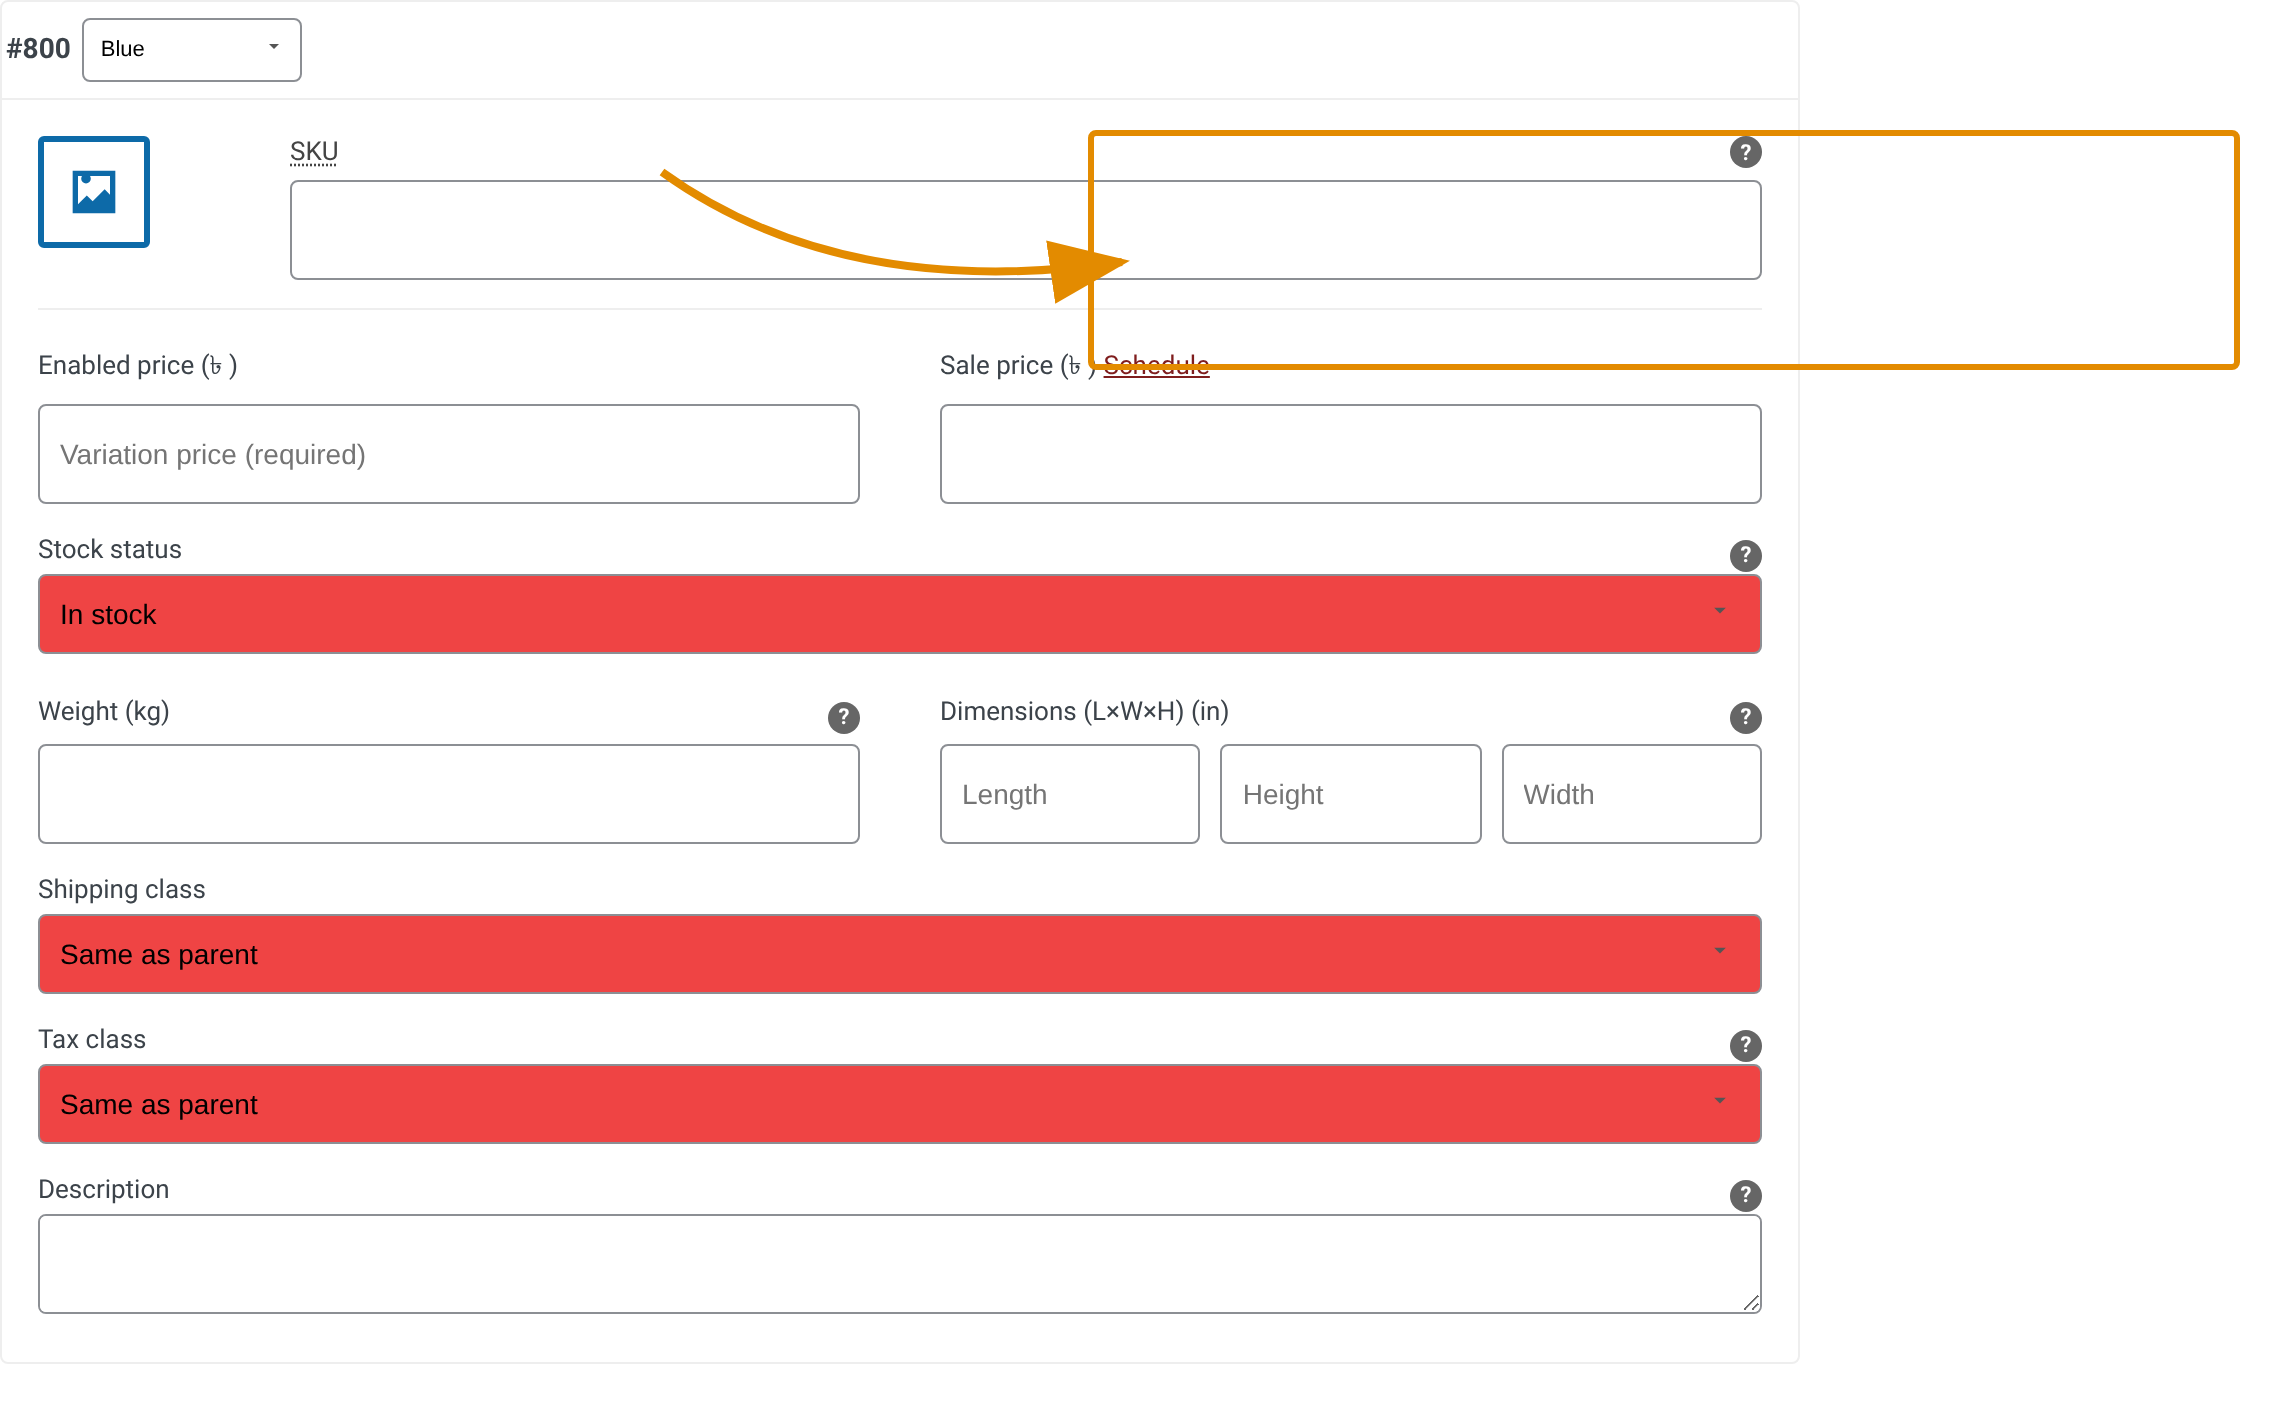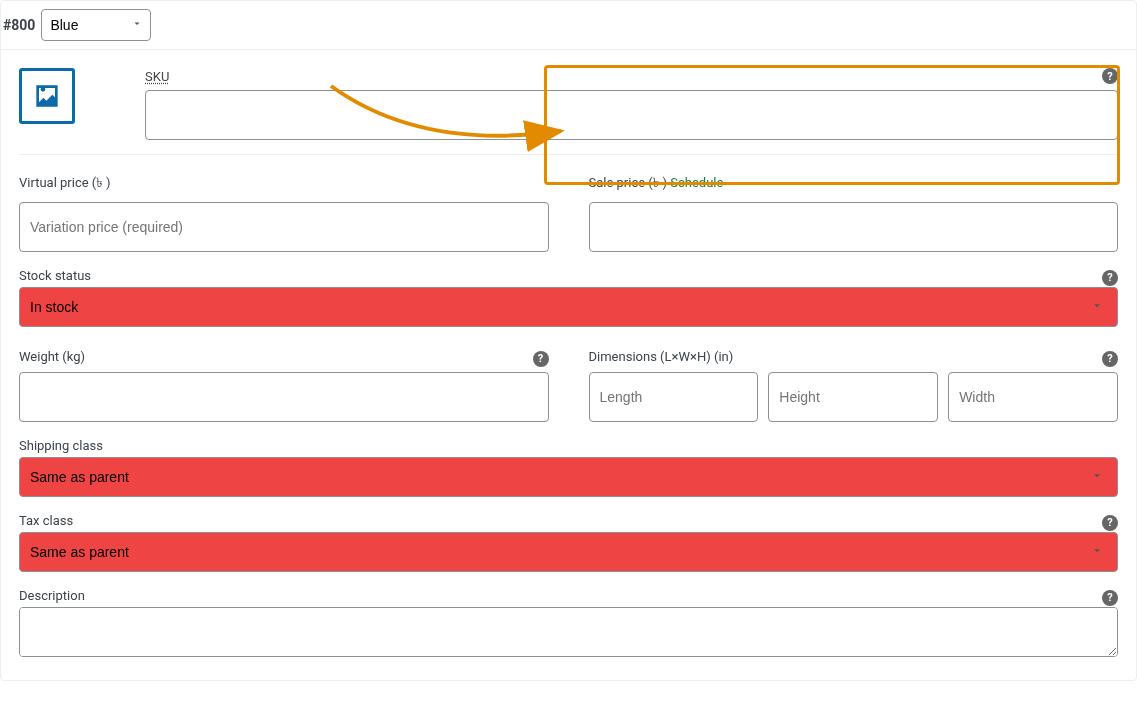--- a/index.html
+++ b/index.html
@@ -5,21 +5,21 @@
   * { box-sizing: border-box; }
   body {
     margin: 0;
     font-family: -apple-system, BlinkMacSystemFont, "Segoe UI", Roboto, Arial, sans-serif;
     font-size: 13px;
     color: #333;
     background: #fff;
     width: 1137px;
   }
   .page {
-    width: 1137px;
+    width: 900px;
     position: relative;
     border: 1px solid #eee;
     border-radius: 4px;
     padding-bottom: 20px;
     background: #fff;
   }
   .top-bar {
     display: flex;
     align-items: center;
     gap: 6px;
@@ -30,21 +30,21 @@
     font-weight: 700;
     color: #3c434a;
     font-size: 14px;
   }
   .attr-select {
     height: 32px;
     border: 1px solid #8c8f94;
     border-radius: 4px;
     padding: 2px 28px 2px 8px;
     background: #fff;
-    font-size: 14px;
+    font-size: 11px;
     appearance: none;
     position: relative;
   }
   .select-wrap { position: relative; display: inline-block; }
   .select-wrap .chev {
     position: absolute; right: 8px; top: 50%; transform: translateY(-50%);
     pointer-events: none; color: #555;
   }
   .body-area { padding: 14px 18px 0 18px; }
   .img-row {
@@ -90,21 +90,21 @@
     padding: 12px 0 10px 0;
     border-bottom: 1px solid #eee;
   }
   .check-item { display: inline-flex; align-items: center; gap: 6px; color: #3c434a; }
   .check-item input[type="checkbox"] {
     width: 18px; height: 18px; accent-color: #2271b1; cursor: pointer;
   }
   .row2 { display: flex; gap: 40px; padding: 18px 0 0 0; }
   .col { flex: 1; display: flex; flex-direction: column; gap: 4px; }
   .col label, .field-label { color: #3c434a; font-size: 13px; margin-bottom: 4px; display: block; }
-  .schedule-link { color: #15803d; cursor: pointer; }
+  .schedule-link { color: #7f1d1d; text-decoration: underline; cursor: pointer; }
   .full-field { padding: 16px 0 0 0; }
   .select-full {
     width: 100%; height: 40px; border: 1px solid #8c8f94; border-radius: 4px;
     padding: 2px 34px 2px 10px; font-size: 14px; background: #ef4444; appearance: none;
   }
   .dims-row { display: flex; gap: 10px; }
   .dims-row input { flex: 1; height: 40px; }
   textarea.desc { height: 46px; resize: vertical; }
 
   
@@ -156,21 +156,21 @@
             <span class="help-icon">?</span>
           </div>
           <input type="text" class="tall" value="" style="">
         </div>
       </div>
     </div>
 
 
     <div class="row2">
       <div class="col">
-        <label>Virtual price (৳ )</label>
+        <label>Enabled price (৳ )</label>
         <input type="text" class="tall" placeholder="Variation price (required)" style="">
       </div>
       <div class="col">
         <label>
           <span>Sale price (৳ )</span>
           <a class="schedule-link">Schedule</a>
         </label>
         <input type="text" class="tall" style="">
       </div>
     </div>

